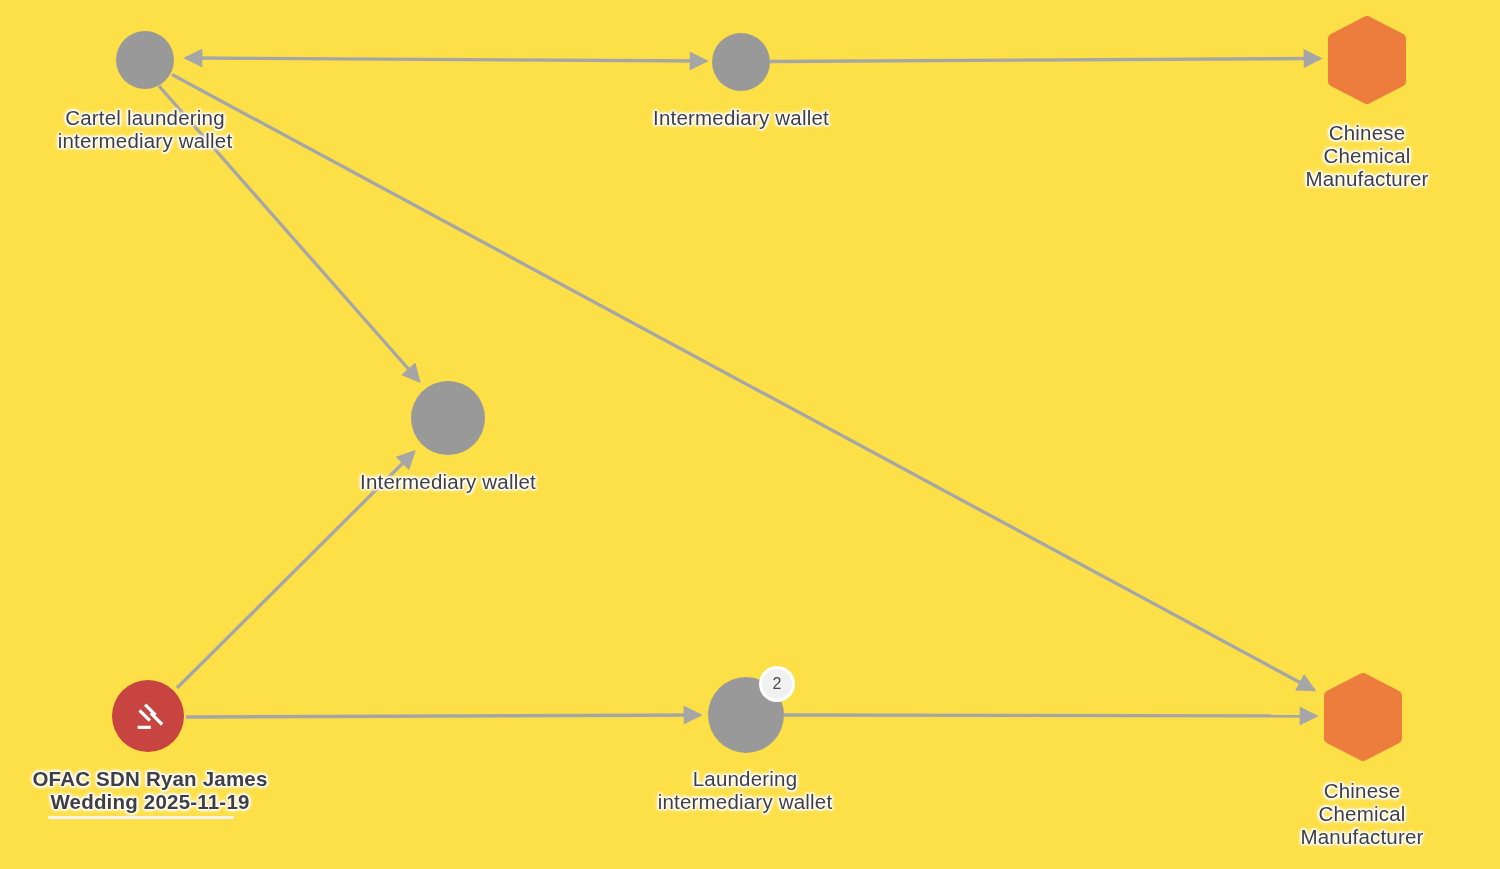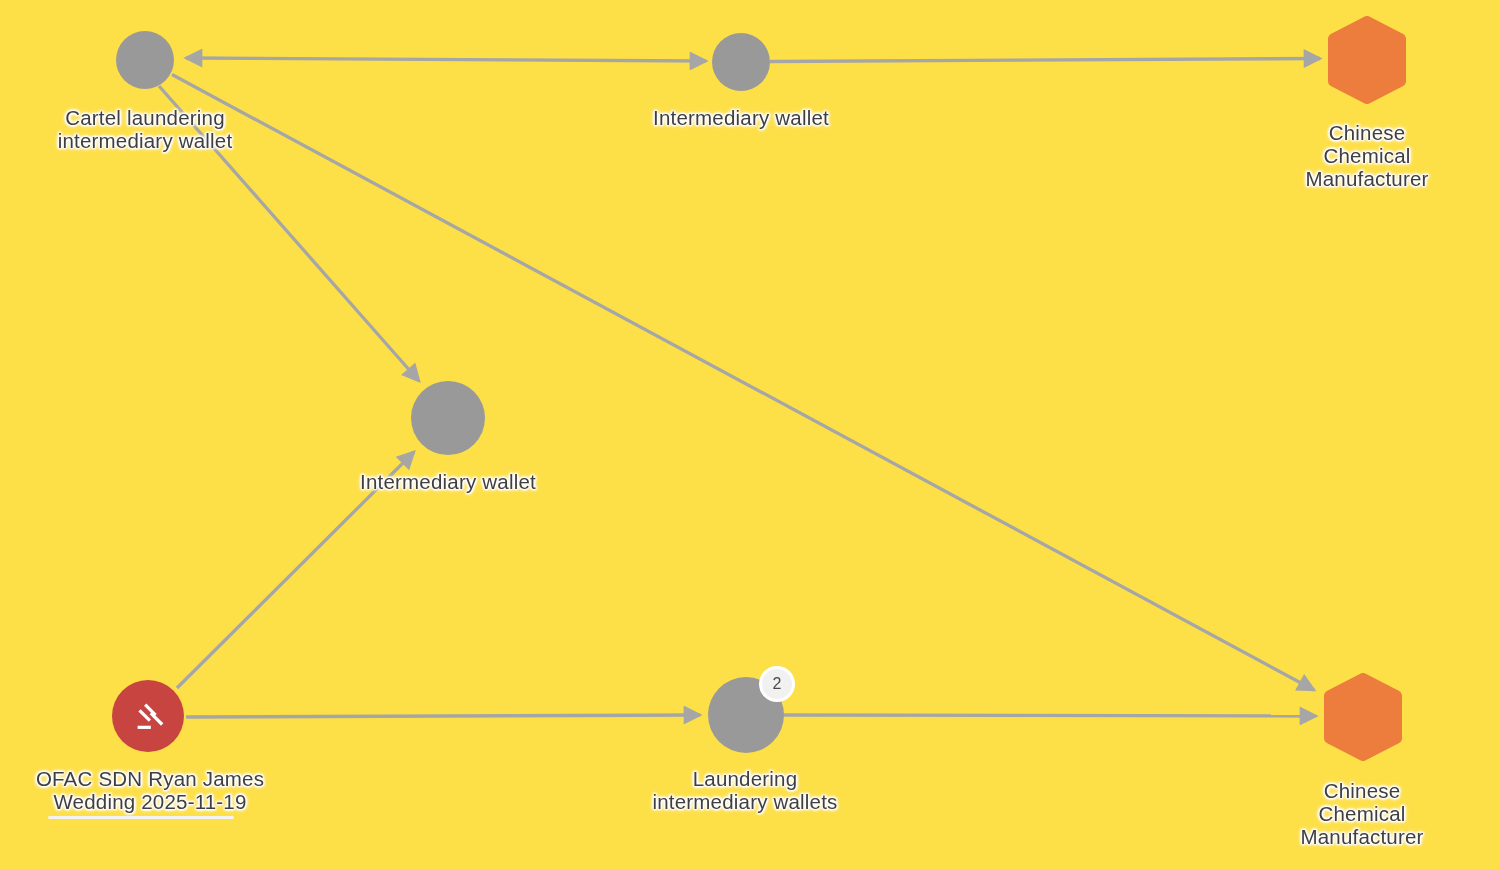--- a/index.html
+++ b/index.html
@@ -97,24 +97,24 @@
   </svg>
 
   <div class="label-underline" style="left:48px; top:816px; width:186px;"></div>
 
   <div class="node-label" style="left:145px; top:106px;">Cartel laundering
 intermediary wallet</div>
   <div class="node-label" style="left:741px; top:106px;">Intermediary wallet</div>
   <div class="node-label" style="left:1367px; top:121px;">Chinese Chemical
 Manufacturer</div>
   <div class="node-label" style="left:448px; top:470px;">Intermediary wallet</div>
-  <div class="node-label" style="left:150px; top:767px;">OFAC SDN Ryan James
+  <div class="node-label" style="left:150px; top:767px;font-weight:bold;">OFAC SDN Ryan James
 Wedding 2025-11-19</div>
   <div class="node-label" style="left:745px; top:767px;">Laundering
-intermediary wallets</div>
+intermediary wallet</div>
   <div class="node-label" style="left:1362px; top:779px;">Chinese Chemical
 Manufacturer</div>
 
   <div class="node circle-node" style="left:116px; top:31px; width:58px; height:58px;"></div>
 
   <div class="node circle-node" style="left:712px; top:33px; width:58px; height:58px;"></div>
 
   <div class="node hex-node" style="left:1327px; top:16px;">
     <svg width="80" height="88" viewBox="0 0 80 88">
       <polygon points="40,6 73,23 73,65 40,82 7,65 7,23" fill="#ed7d3c" stroke="#ed7d3c" stroke-width="12" stroke-linejoin="round"></polygon>

